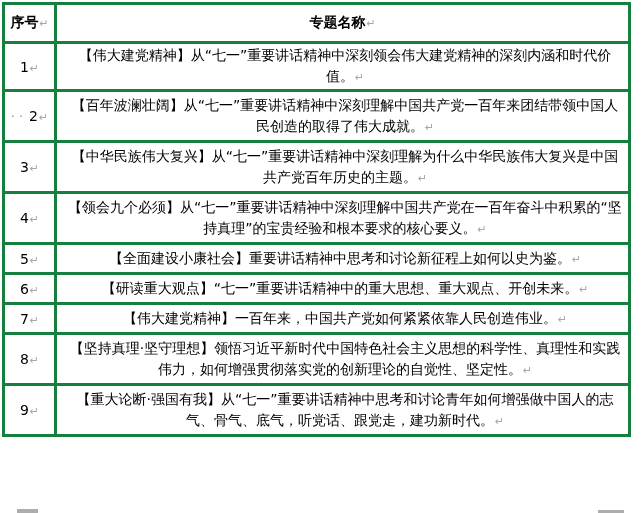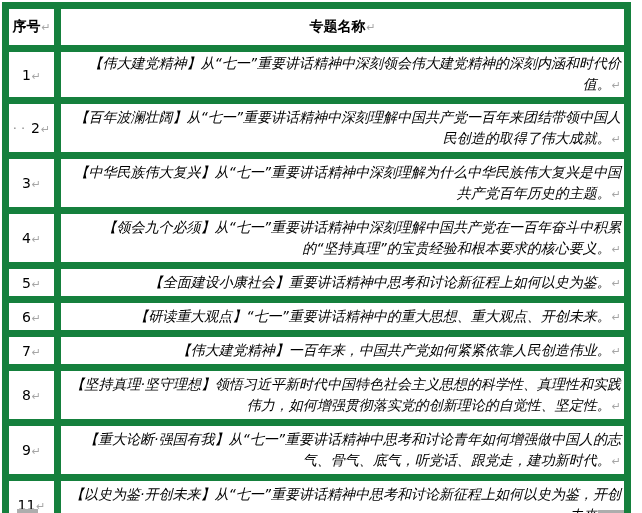--- a/index.html
+++ b/index.html
@@ -19,44 +19,43 @@
     position: absolute;
     left: 2px;
     top: 2px;
     width: 629px;
     border-collapse: collapse;
     table-layout: fixed;
     border: 2px solid #000000;
     background: #ffffff;
   }
   .doc-table td, .doc-table th {
-    border: 7px solid #15803d;
+    border: 3px solid #15803d;
     font-size: 14px;
     color: #000000;
     overflow: hidden;
     background: #ffffff;
   }
   col.c-num { width: 52px; }
   tr.rh-hdr th { height: 34px; }
   tr.rh-s  td { height: 25px; }
   tr.rh-d  td { height: 46px; }
   .num-cell {
     text-align: center;
     vertical-align: middle;
     font-size: 13px;
     padding: 1px 1px;
     white-space: nowrap;
   }
   .text-cell {
-    text-align: right;
+    text-align: center;
     vertical-align: middle;
     line-height: 21px;
     padding: 1px 3px 1px 8px;
     letter-spacing: 0px;
-    font-style: italic;
   }
   .header-row th {
     font-weight: bold;
     font-size: 14px;
     text-align: center;
     vertical-align: middle;
     padding: 1px 2px;
   }
   .eol {
     color: #a6a6a6;
@@ -141,22 +140,18 @@
       <td class="num-cell"><span>8</span><span class="eol">↵</span></td>
       <td class="text-cell"><span>【坚持真理·坚守理想】领悟习近平新时代中国特色社会主义思想的科学性、真理性和实践伟力，如何增强贯彻落实党的创新理论的自觉性、坚定性。</span><span class="eol">↵</span></td>
     </tr>
 
     <tr class="rh-d">
       <td class="num-cell"><span>9</span><span class="eol">↵</span></td>
       <td class="text-cell"><span>【重大论断·强国有我】从“七一”重要讲话精神中思考和讨论青年如何增强做中国人的志气、骨气、底气，听党话、跟党走，建功新时代。</span><span class="eol">↵</span></td>
     </tr>
 
 
-    <tr class="rh-d">
-      <td class="num-cell"><span>11</span><span class="eol">↵</span></td>
-      <td class="text-cell"><span>【以史为鉴·开创未来】从“七一”重要讲话精神中思考和讨论新征程上如何以史为鉴，开创未来。</span><span class="eol">↵</span></td>
-    </tr>
 
   </tbody>
 </table>
 
 <div class="corner-bar left"></div>
 <div class="corner-bar right"></div>
 
 </body></html>

